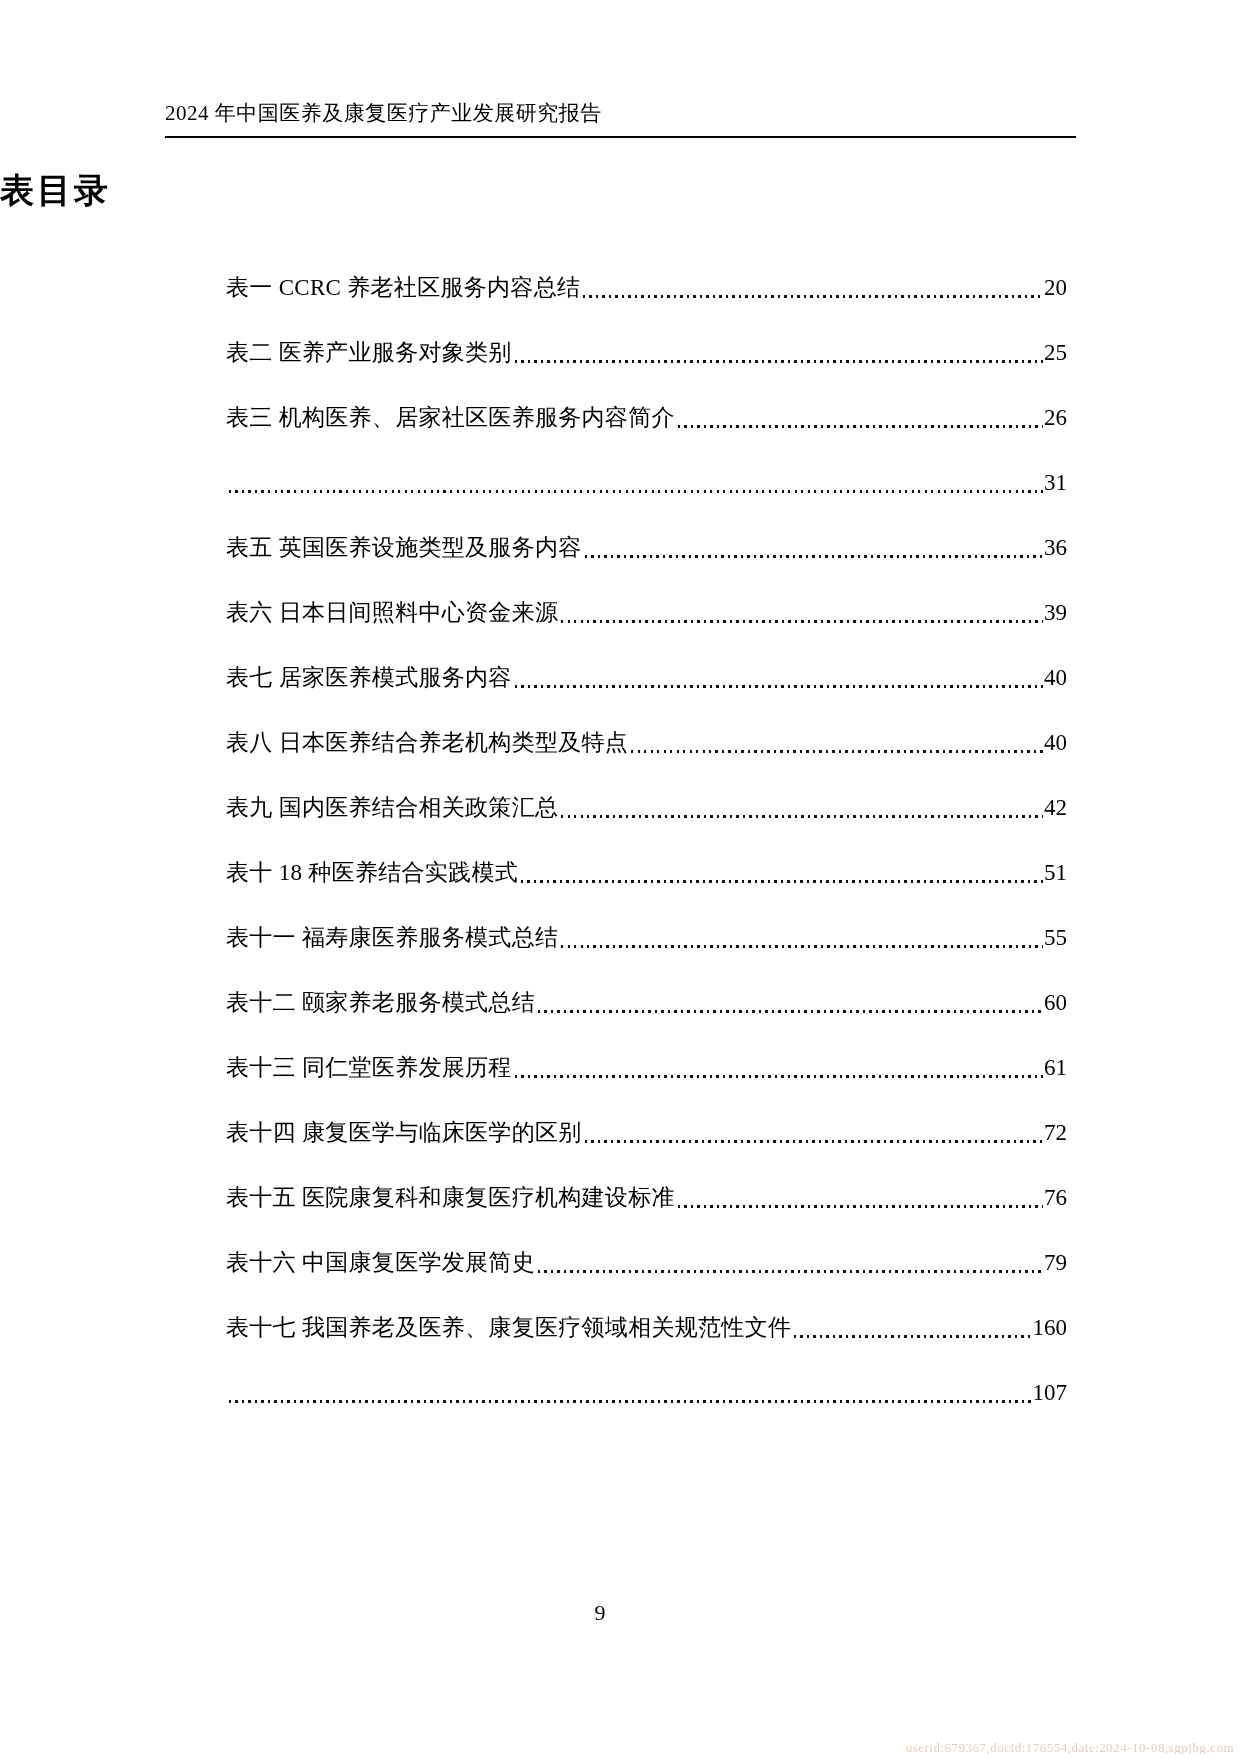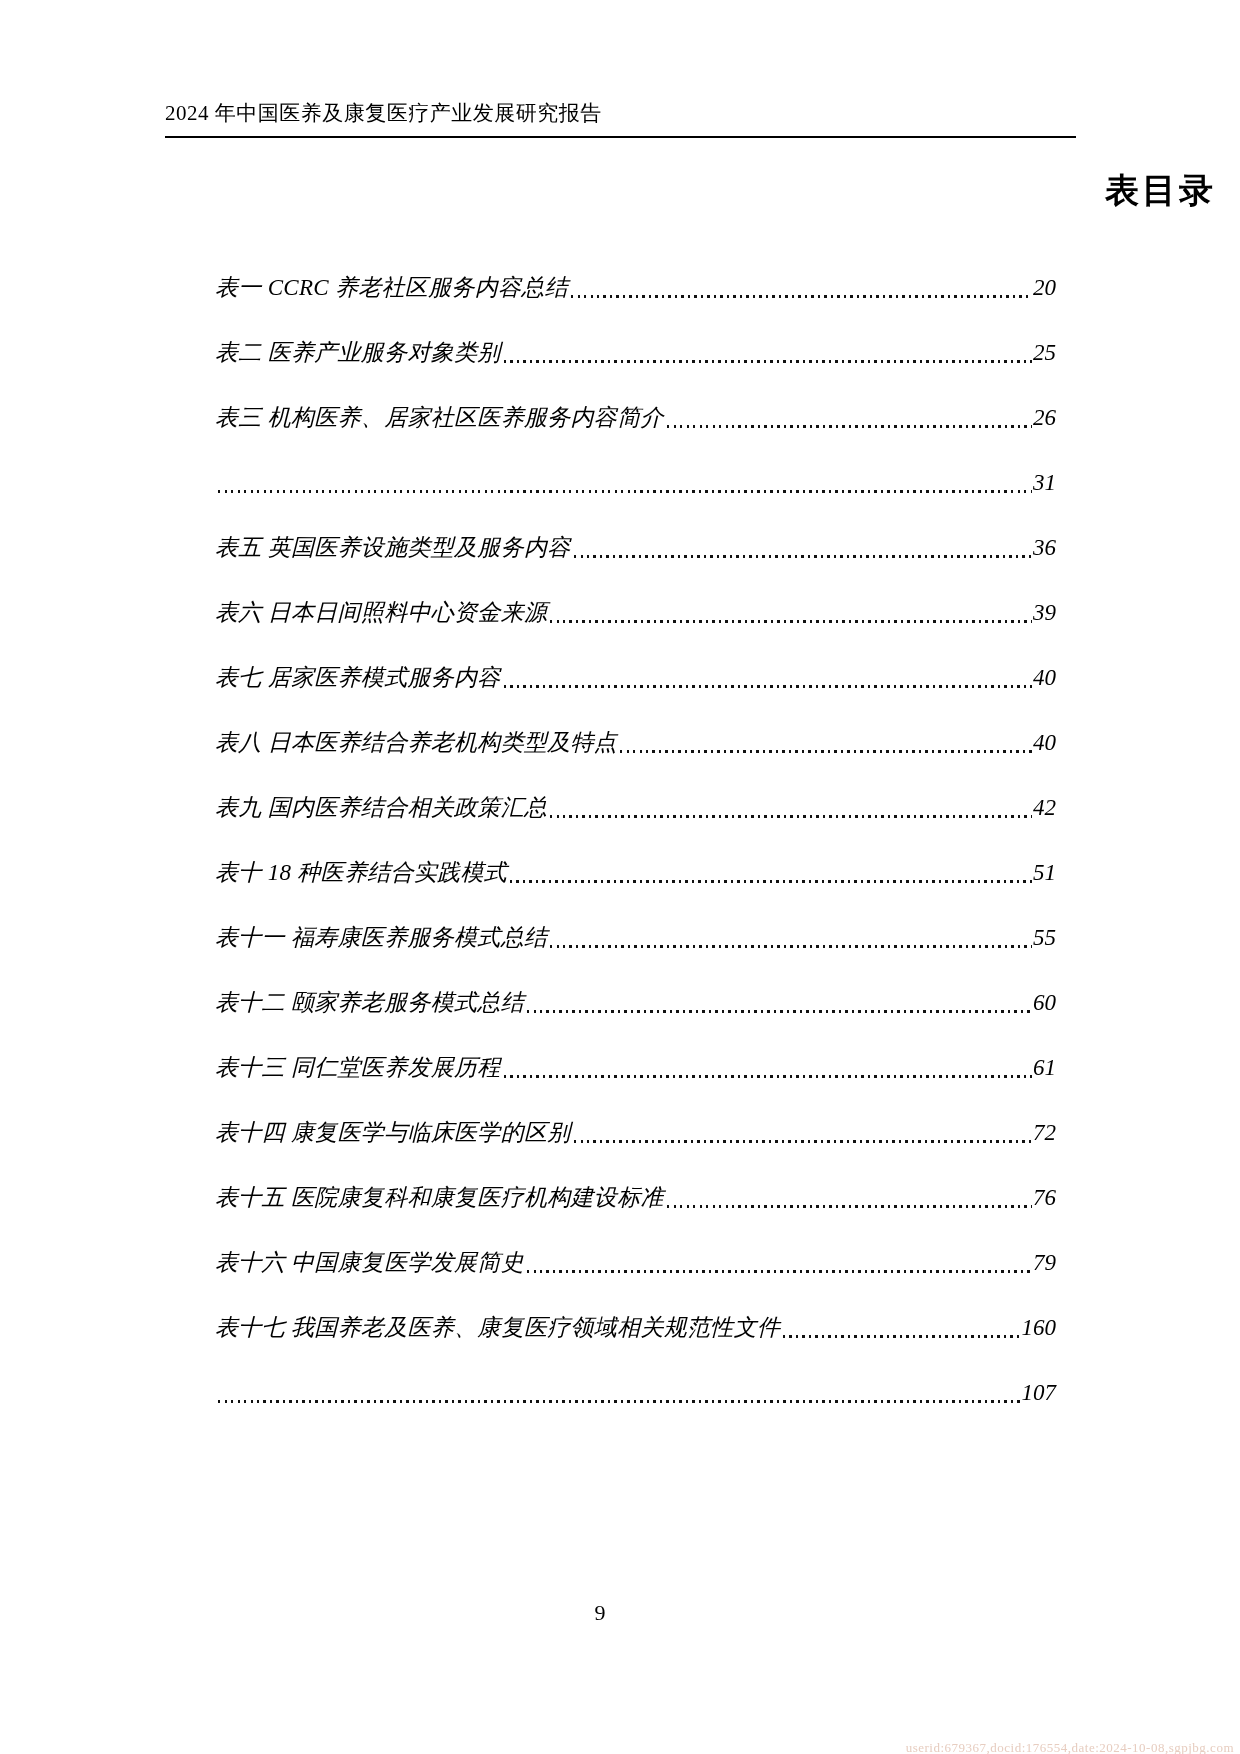--- a/index.html
+++ b/index.html
@@ -38,33 +38,32 @@
     margin-top: 10px;
     height: 2px;
     background: #000000;
   }
   
   .toc-title {
     position: absolute;
     left: 0;
     right: 24px;
     top: 168px;
-    text-align: right;
+    text-align: left;
     font-family: "DejaVu Sans", "Liberation Sans", sans-serif;
     font-weight: 700;
     font-size: 34px;
     letter-spacing: 3px;
   }
   
   .toc-list {
     position: absolute;
-    left: 215px;
+    left: 226px;
     width: 841px;
     top: 239px;
-    font-style: italic;
   }
   .toc-entry {
     height: 65px;
     display: flex;
     align-items: flex-end;
     font-size: 23px;
     line-height: 32px;
   }
   .toc-entry-label {
     white-space: nowrap;

